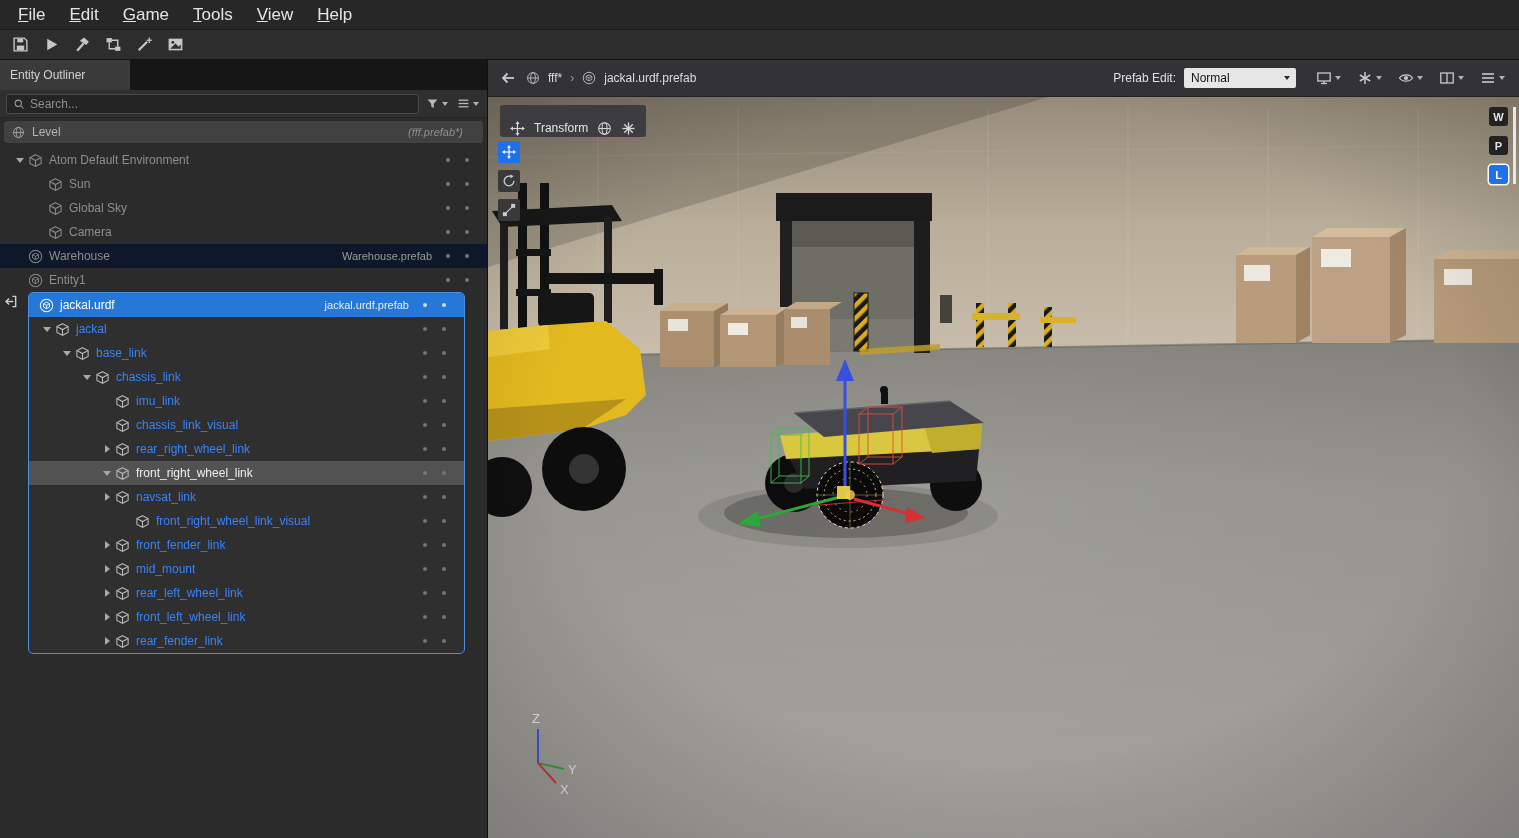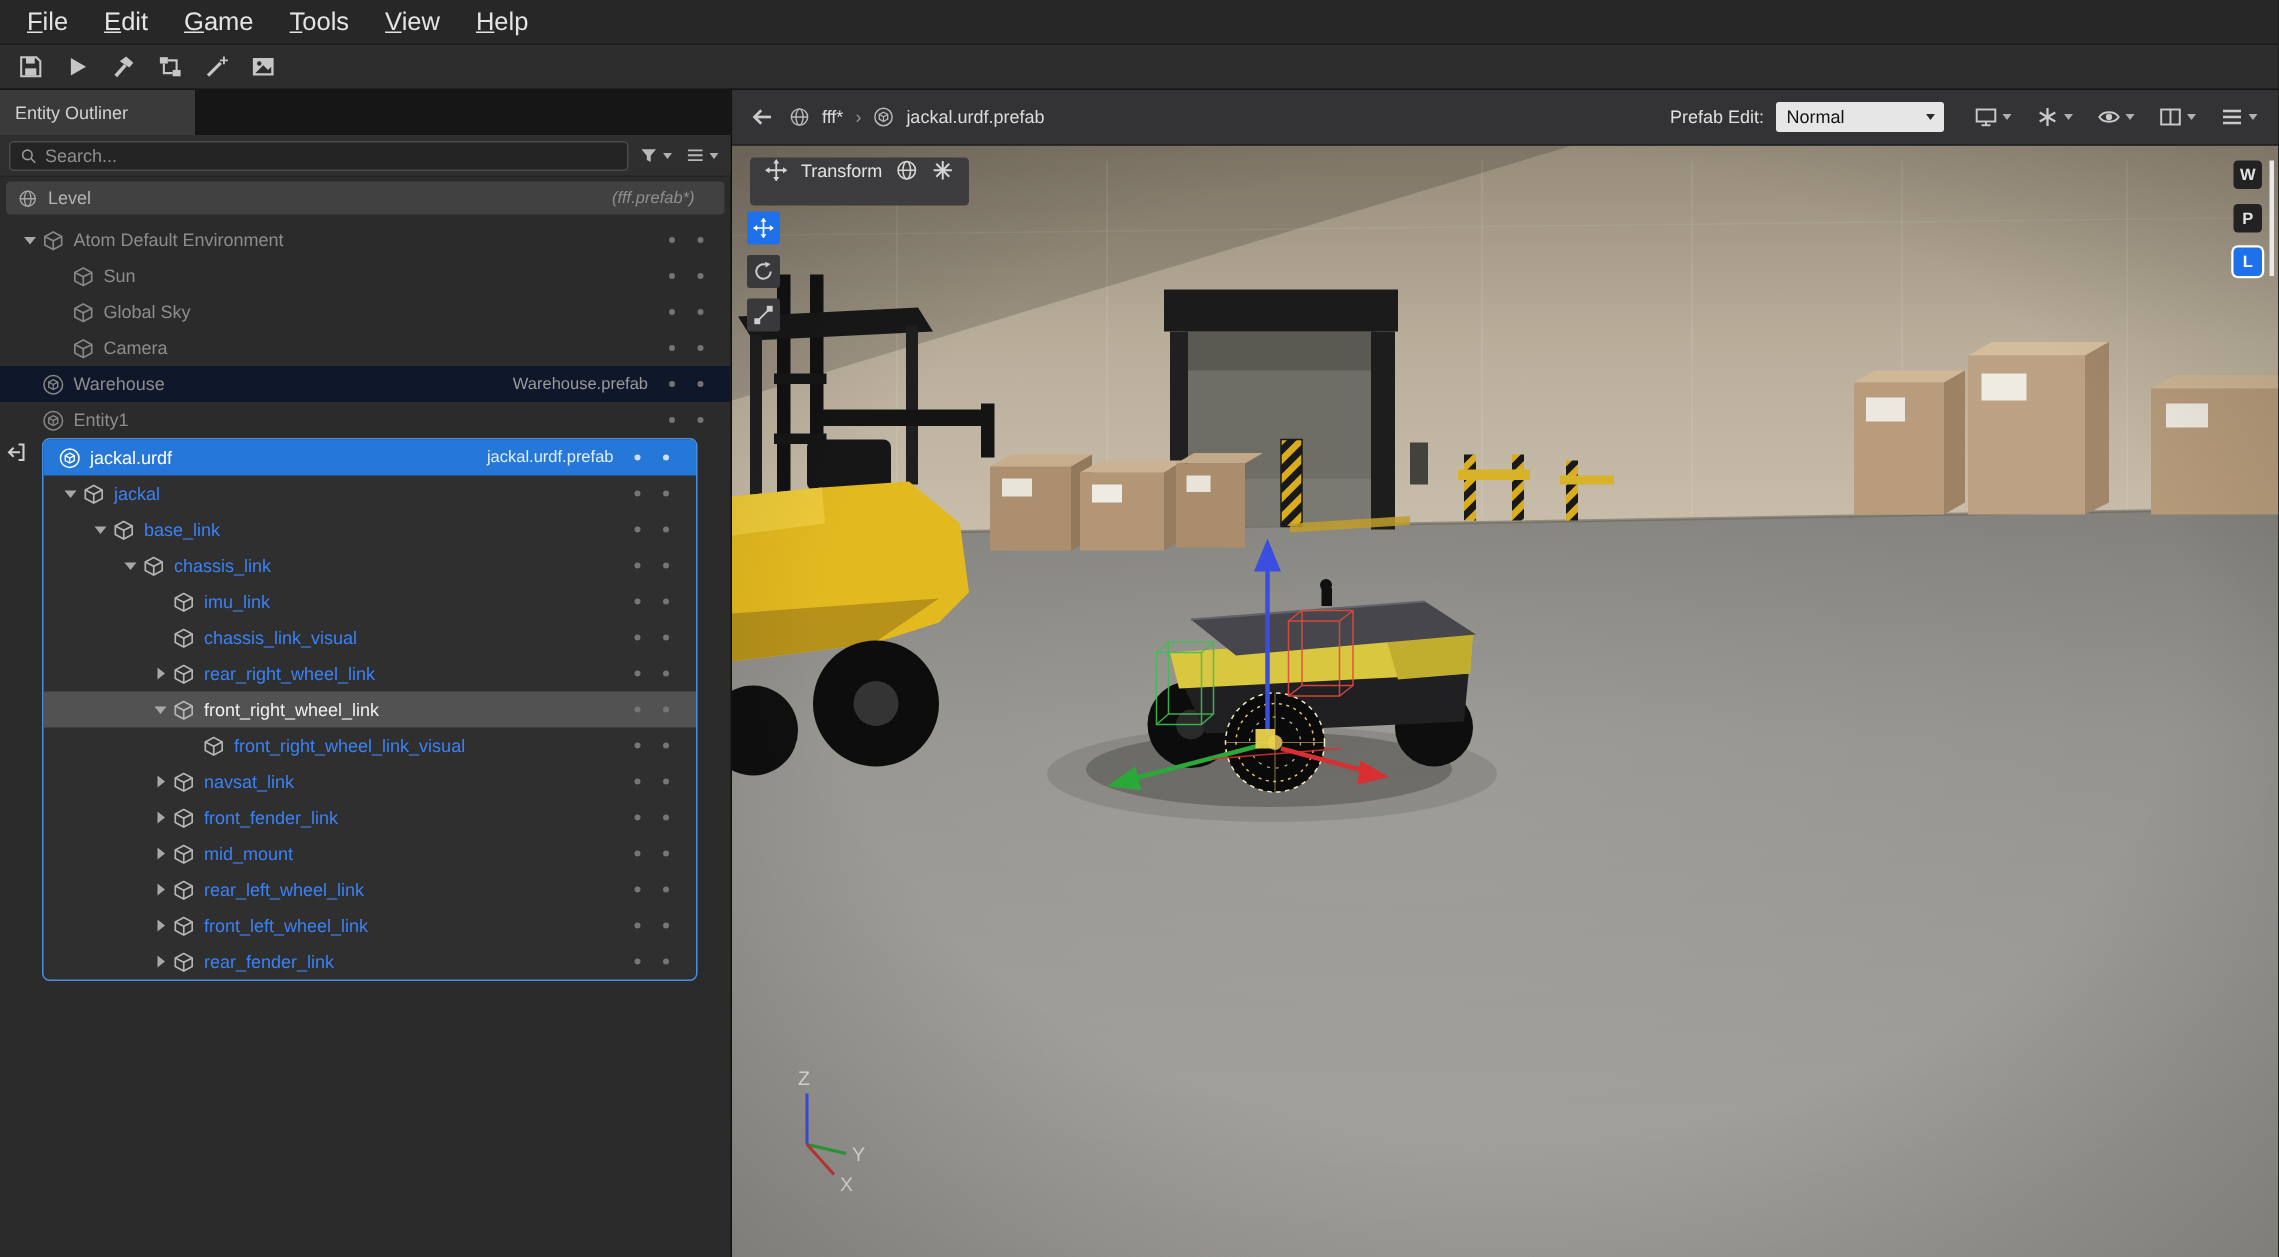--- a/index.html
+++ b/index.html
@@ -61,21 +61,21 @@
 .crumb-sep{color:#9a9a9a}
 .crumb-current{color:#dcdcdc}
 .vp-spacer{flex:1}
 .prefab-edit-label{color:#e0e0e0}
 .mode-select{width:112px;height:20px;background:#e6e6e6;border-radius:2px;display:flex;align-items:center;color:#141414;padding-left:7px;margin-right:8px}
 .mode-select .caret{margin-left:auto;margin-right:6px}
 .vp-iconbtn{display:flex;align-items:center;gap:3px;color:#c9c9c9;padding:2px 4px}
 .vp-iconbtn svg{width:16px;height:16px}
 .scene{flex:1;position:relative;min-height:0;overflow:hidden}
 .scene-svg{position:absolute;inset:0;width:100%;height:100%;display:block}
-.transform-bar{position:absolute;left:12px;top:8px;height:28px;background:rgba(58,58,61,.96);border-radius:3px;display:flex;align-items:flex-end;gap:9px;padding:16px 10px;color:#e3e3e3;font-size:12px}
+.transform-bar{position:absolute;left:12px;top:8px;height:28px;background:rgba(58,58,61,.96);border-radius:3px;display:flex;align-items:flex-start;gap:9px;padding:16px 10px;color:#e3e3e3;font-size:12px}
 .transform-bar svg{width:15px;height:15px;color:#d5d5d5}
 .tool-strip{position:absolute;left:10px;top:44px;display:flex;flex-direction:column;gap:7px}
 .tool-btn{width:22px;height:22px;border-radius:2px;background:#39393c;display:flex;align-items:center;justify-content:center;color:#cdcdcd}
 .tool-btn.active{background:#1e70eb;color:#fff}
 .tool-btn svg{width:14px;height:14px}
 .cam-badges{position:absolute;right:3px;top:10px;display:flex;flex-direction:column;gap:10px;align-items:center;padding-right:5px;border-right:3px solid #e8e8e8}
 .badge{width:19px;height:19px;border-radius:3px;background:#222;color:#e2e2e2;font-size:11px;font-weight:bold;display:flex;align-items:center;justify-content:center}
 .badge.active{background:#1e70eb;color:#fff;box-shadow:0 0 0 1.5px #fff}
 </style>
 </head>
@@ -461,38 +461,38 @@
               <svg class="tree-icon">
                 <use href="#i-cube"></use>
               </svg>
               <span class="row-label">front_right_wheel_link</span>
               <span class="row-annot"></span>
               <span class="dots">
                 <i></i>
                 <i></i>
               </span>
             </div>
+          <div class="row" style="--pl:70px">
+              <span class="exp closed"></span>
+              <svg class="tree-icon">
+                <use href="#i-cube"></use>
+              </svg>
+              <span class="row-label">navsat_link</span>
+              <span class="row-annot"></span>
+              <span class="dots">
+                <i></i>
+                <i></i>
+              </span>
+            </div>
           <div class="row" style="--pl:90px">
               <span class="exp"></span>
               <svg class="tree-icon">
                 <use href="#i-cube"></use>
               </svg>
               <span class="row-label">front_right_wheel_link_visual</span>
-              <span class="row-annot"></span>
-              <span class="dots">
-                <i></i>
-                <i></i>
-              </span>
-            </div>
-          <div class="row" style="--pl:70px">
-              <span class="exp closed"></span>
-              <svg class="tree-icon">
-                <use href="#i-cube"></use>
-              </svg>
-              <span class="row-label">navsat_link</span>
               <span class="row-annot"></span>
               <span class="dots">
                 <i></i>
                 <i></i>
               </span>
             </div>
           <div class="row" style="--pl:70px">
               <span class="exp closed"></span>
               <svg class="tree-icon">
                 <use href="#i-cube"></use>

